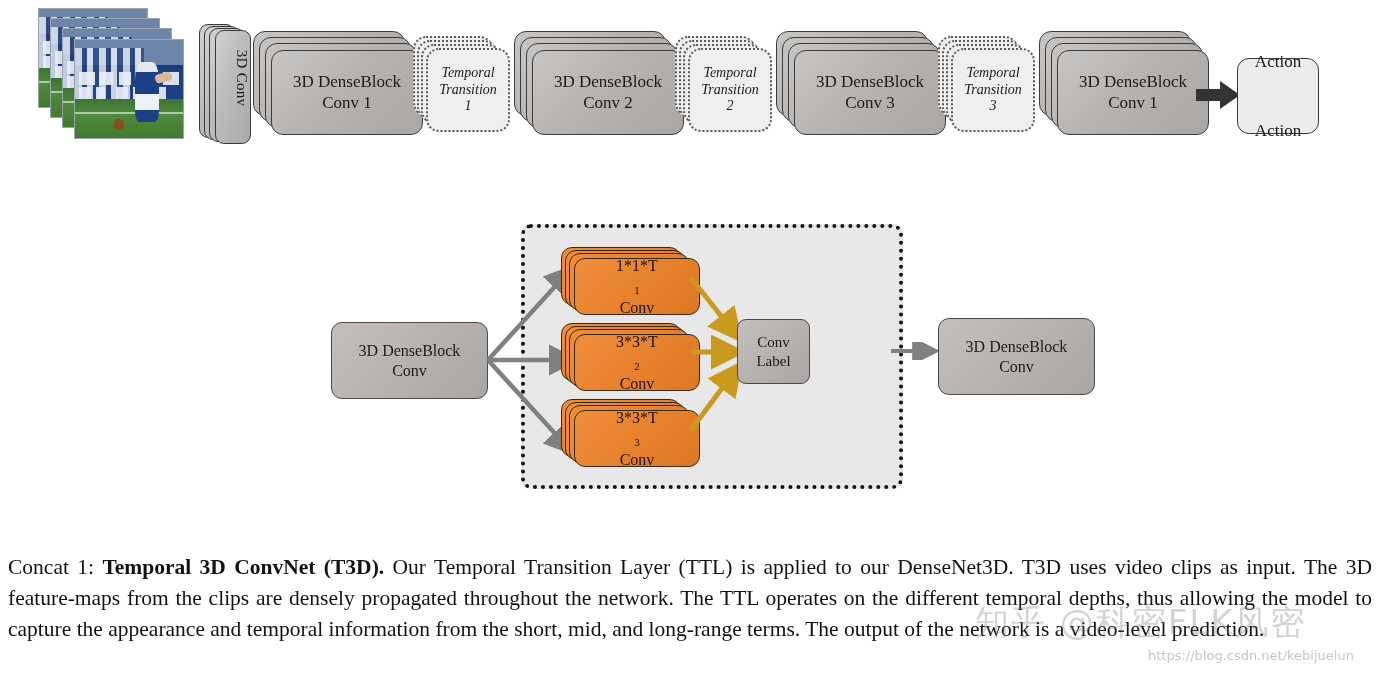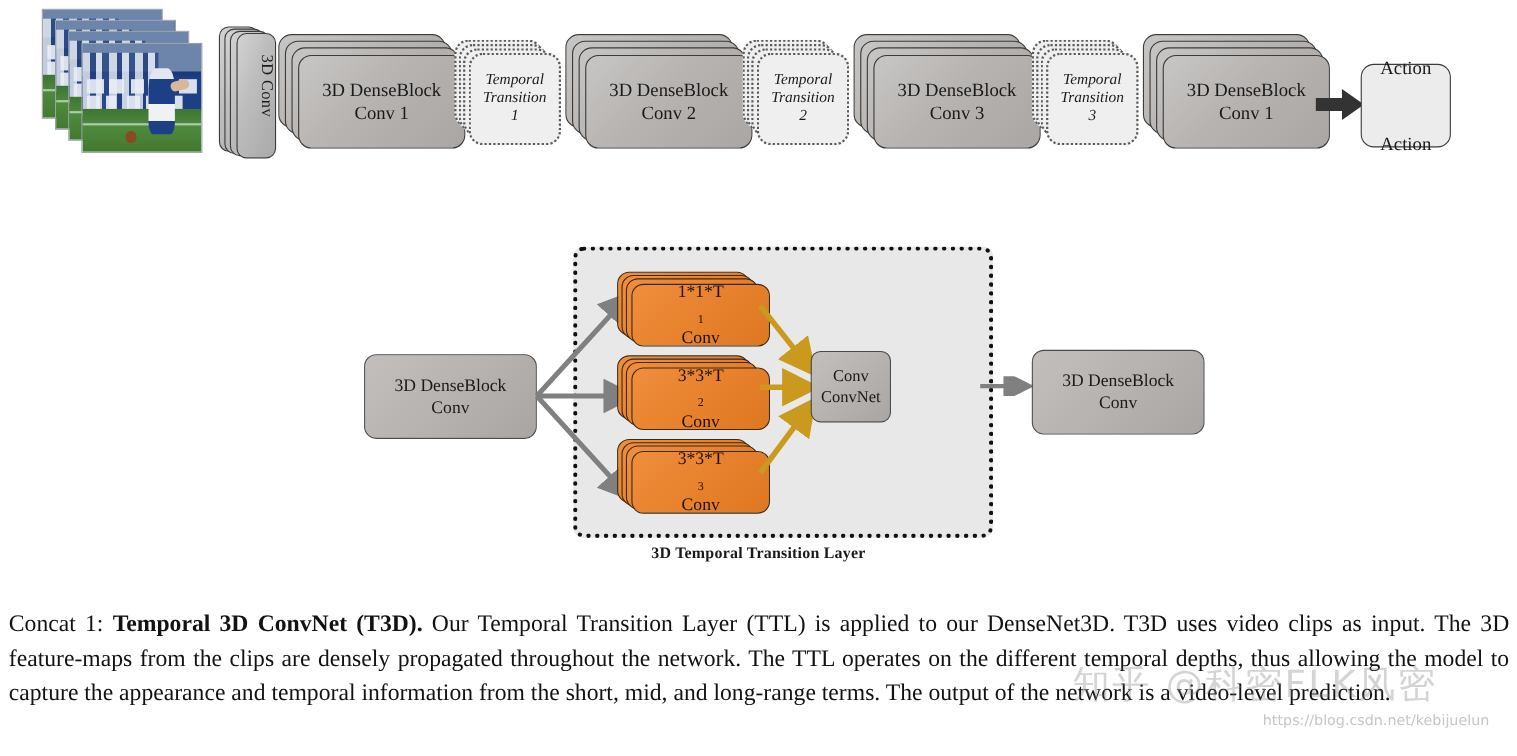--- a/index.html
+++ b/index.html
@@ -432,39 +432,38 @@
         <path d="M0,0 L7,3.5 L0,7 z" fill="#C99A1E"></path>
       </marker>
     </defs>
     <line x1="2" y1="10" x2="48" y2="68" stroke="#C99A1E" stroke-width="5" marker-end="url(#goldhead)"></line>
     <line x1="2" y1="84" x2="48" y2="84" stroke="#C99A1E" stroke-width="5" marker-end="url(#goldhead)"></line>
     <line x1="2" y1="162" x2="48" y2="100" stroke="#C99A1E" stroke-width="5" marker-end="url(#goldhead)"></line>
   </svg>
 
   <div class="opbox" style="left:737px; top:119px; width:73px; height:65px;">
     <span>Conv</span>
-    <span>ConvNet</span>
+    <span>Label</span>
   </div>
 
 
   <svg style="position:absolute; left:891px; top:142px;" width="50" height="18">
     <defs>
       <marker id="grayhead2" markerWidth="7" markerHeight="7" refX="5.2" refY="3.5" orient="auto">
         <path d="M0,0 L7,3.5 L0,7 z" fill="#808080"></path>
       </marker>
     </defs>
     <line x1="0" y1="9" x2="42" y2="9" stroke="#808080" stroke-width="4" marker-end="url(#grayhead2)"></line>
   </svg>
 
   <div class="opbox" style="left:938px; top:118px; width:157px; height:77px; font-size:16px; border-radius:11px;">
     <span>3D DenseBlock</span>
     <span>Conv</span>
   </div>
 
-  <div class="ttl-caption">3D Temporal Transition Layer</div>
 </div>
 
 <div id="figure-caption">
   <span>Concat 1:</span>
   <span class="bold">Temporal 3D ConvNet (T3D).</span><span> Our Temporal Transition Layer (TTL) is applied to our DenseNet3D. T3D uses video clips as input. The 3D feature-maps from the clips are densely propagated throughout the network. The TTL operates on the different temporal depths, thus allowing the model to capture the appearance and temporal information from the short, mid, and long-range terms. The output of the network is a video-level prediction.</span>
 </div>
 
 <div class="wm-zhihu">知乎 @科密FLK风密</div>
 <div class="wm-url">https://blog.csdn.net/kebijuelun</div>
 

